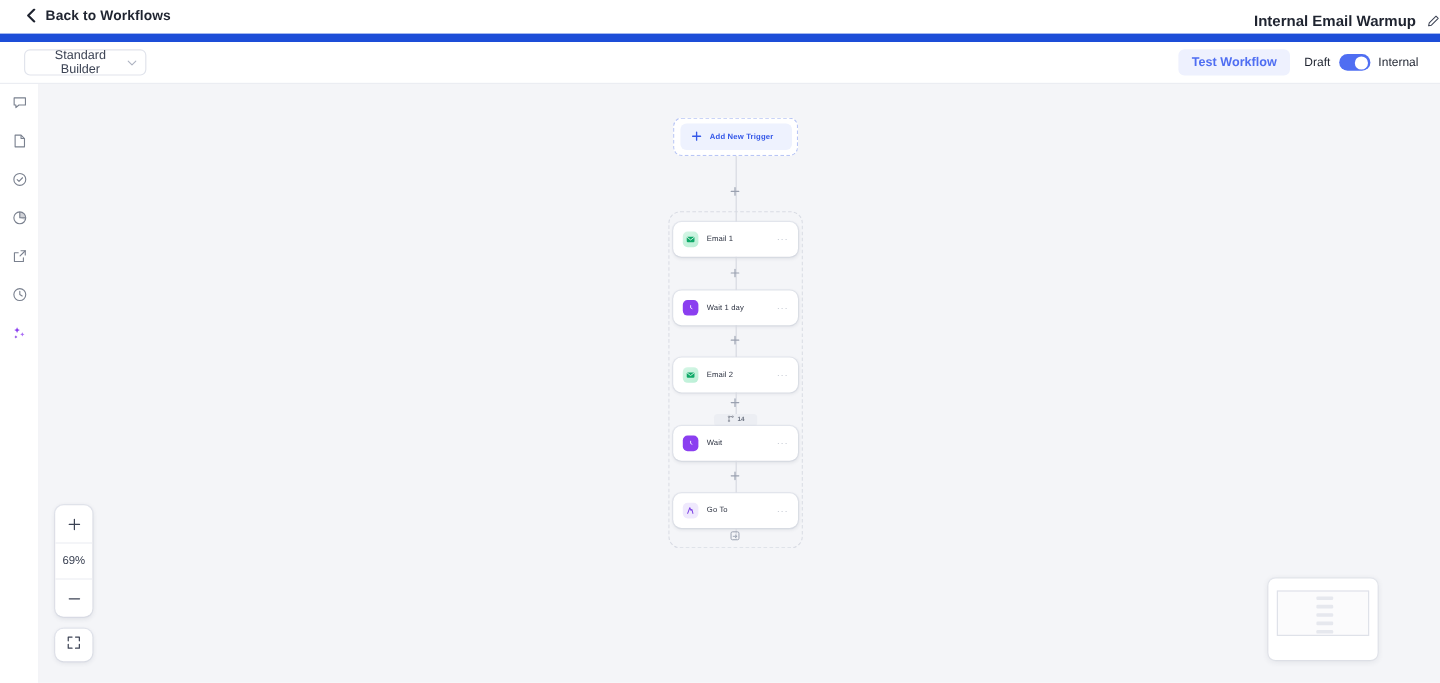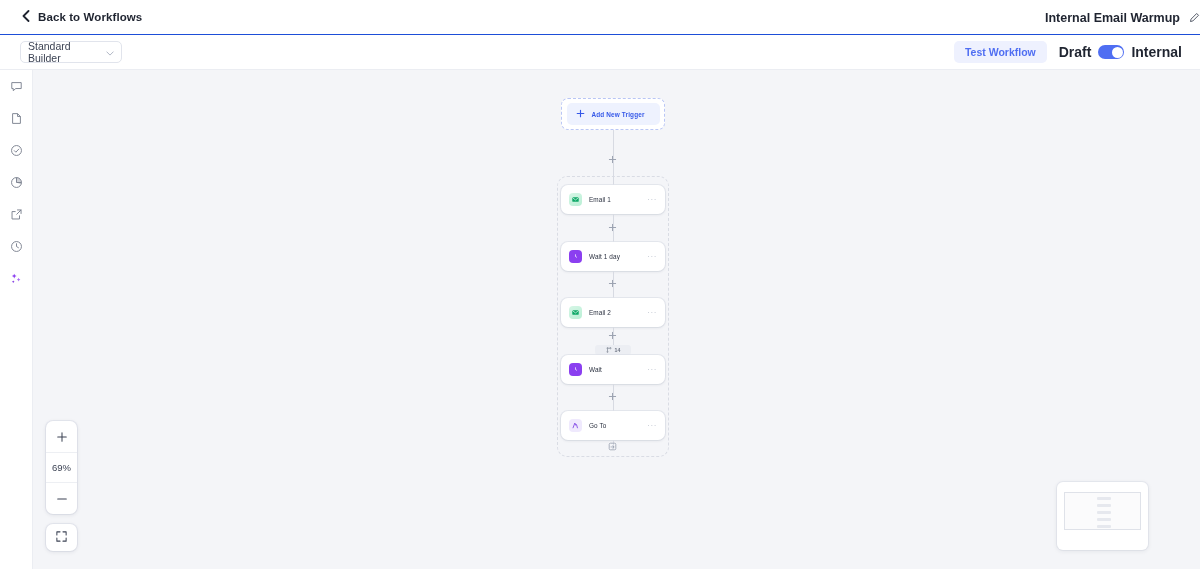--- a/index.html
+++ b/index.html
@@ -7,21 +7,21 @@
     width: 1200px; height: 569px;
     font-family: "Liberation Sans", sans-serif;
     background: #ffffff;
     overflow: hidden;
     color: #1f2430;
   }
 
   
   .topbar {
     position: absolute; left: 0; top: 0; width: 1200px; height: 35px;
-    background: #ffffff; border-bottom: 1px solid #1d4ed8;
+    background: #ffffff; border-bottom: 7px solid #1d4ed8;
     display: flex; align-items: center;
   }
   .back-link {
     display: flex; align-items: center; gap: 8px;
     margin-left: 22px; cursor: pointer;
   }
   .back-chevron { color: #1f2430; font-size: 13px; font-weight: 700; line-height: 1; }
   .back-label { font-size: 11.5px; font-weight: 600; color: #1f2430; letter-spacing: .1px; }
 
   .title-wrap {
@@ -61,20 +61,21 @@
   .subbar {
     position: absolute; left: 0; top: 35px; width: 1200px; height: 35px;
     background: #ffffff; border-bottom: 1px solid #ebedf2;
     display: flex; align-items: center;
   }
   .builder-select {
     margin-left: 20px; width: 102px; height: 22px;
     border: 1px solid #e1e4ec; border-radius: 5px; background: #fff;
     display: flex; align-items: center; padding: 0 7px;
     cursor: pointer;
+    text-align: center;
   }
   .builder-select span { font-size: 10.5px; color: #3c4354; }
   .sel-caret { margin-left: auto; color: #aeb4c2; font-size: 8px; line-height: 1; }
 
   .tabs {
     position: absolute; left: 455px; top: 0; height: 35px;
     display: flex; align-items: center; gap: 28px;
   }
   .tab {
     font-size: 11px; color: #3c4354; cursor: pointer;
@@ -89,21 +90,21 @@
   .subbar-right {
     margin-left: auto; margin-right: 18px;
     display: flex; align-items: center; gap: 12px; padding-left: 12px;
   }
   .test-btn {
     height: 22px; padding: 0 11px; border-radius: 5px;
     background: #eef1fe; color: #4f6ef2;
     font-size: 10.5px; font-weight: 600;
     display: flex; align-items: center; cursor: pointer; border: none;
   }
-  .draft-label, .publish-label { font-size: 14px; color: #1f2430; font-weight: 700; }
+  .draft-label, .publish-label { font-size: 10px; color: #1f2430; font-weight: 400; }
   .toggle {
     width: 26px; height: 14px; border-radius: 7px; background: #4f6ef2;
     position: relative; cursor: pointer; flex: none;
   }
   .toggle .knob {
     position: absolute; width: 11px; height: 11px; border-radius: 50%;
     background: #fff; top: 1.5px; right: 1.5px;
   }
   .toggle-group { display: flex; align-items: center; gap: 7px; }
 

